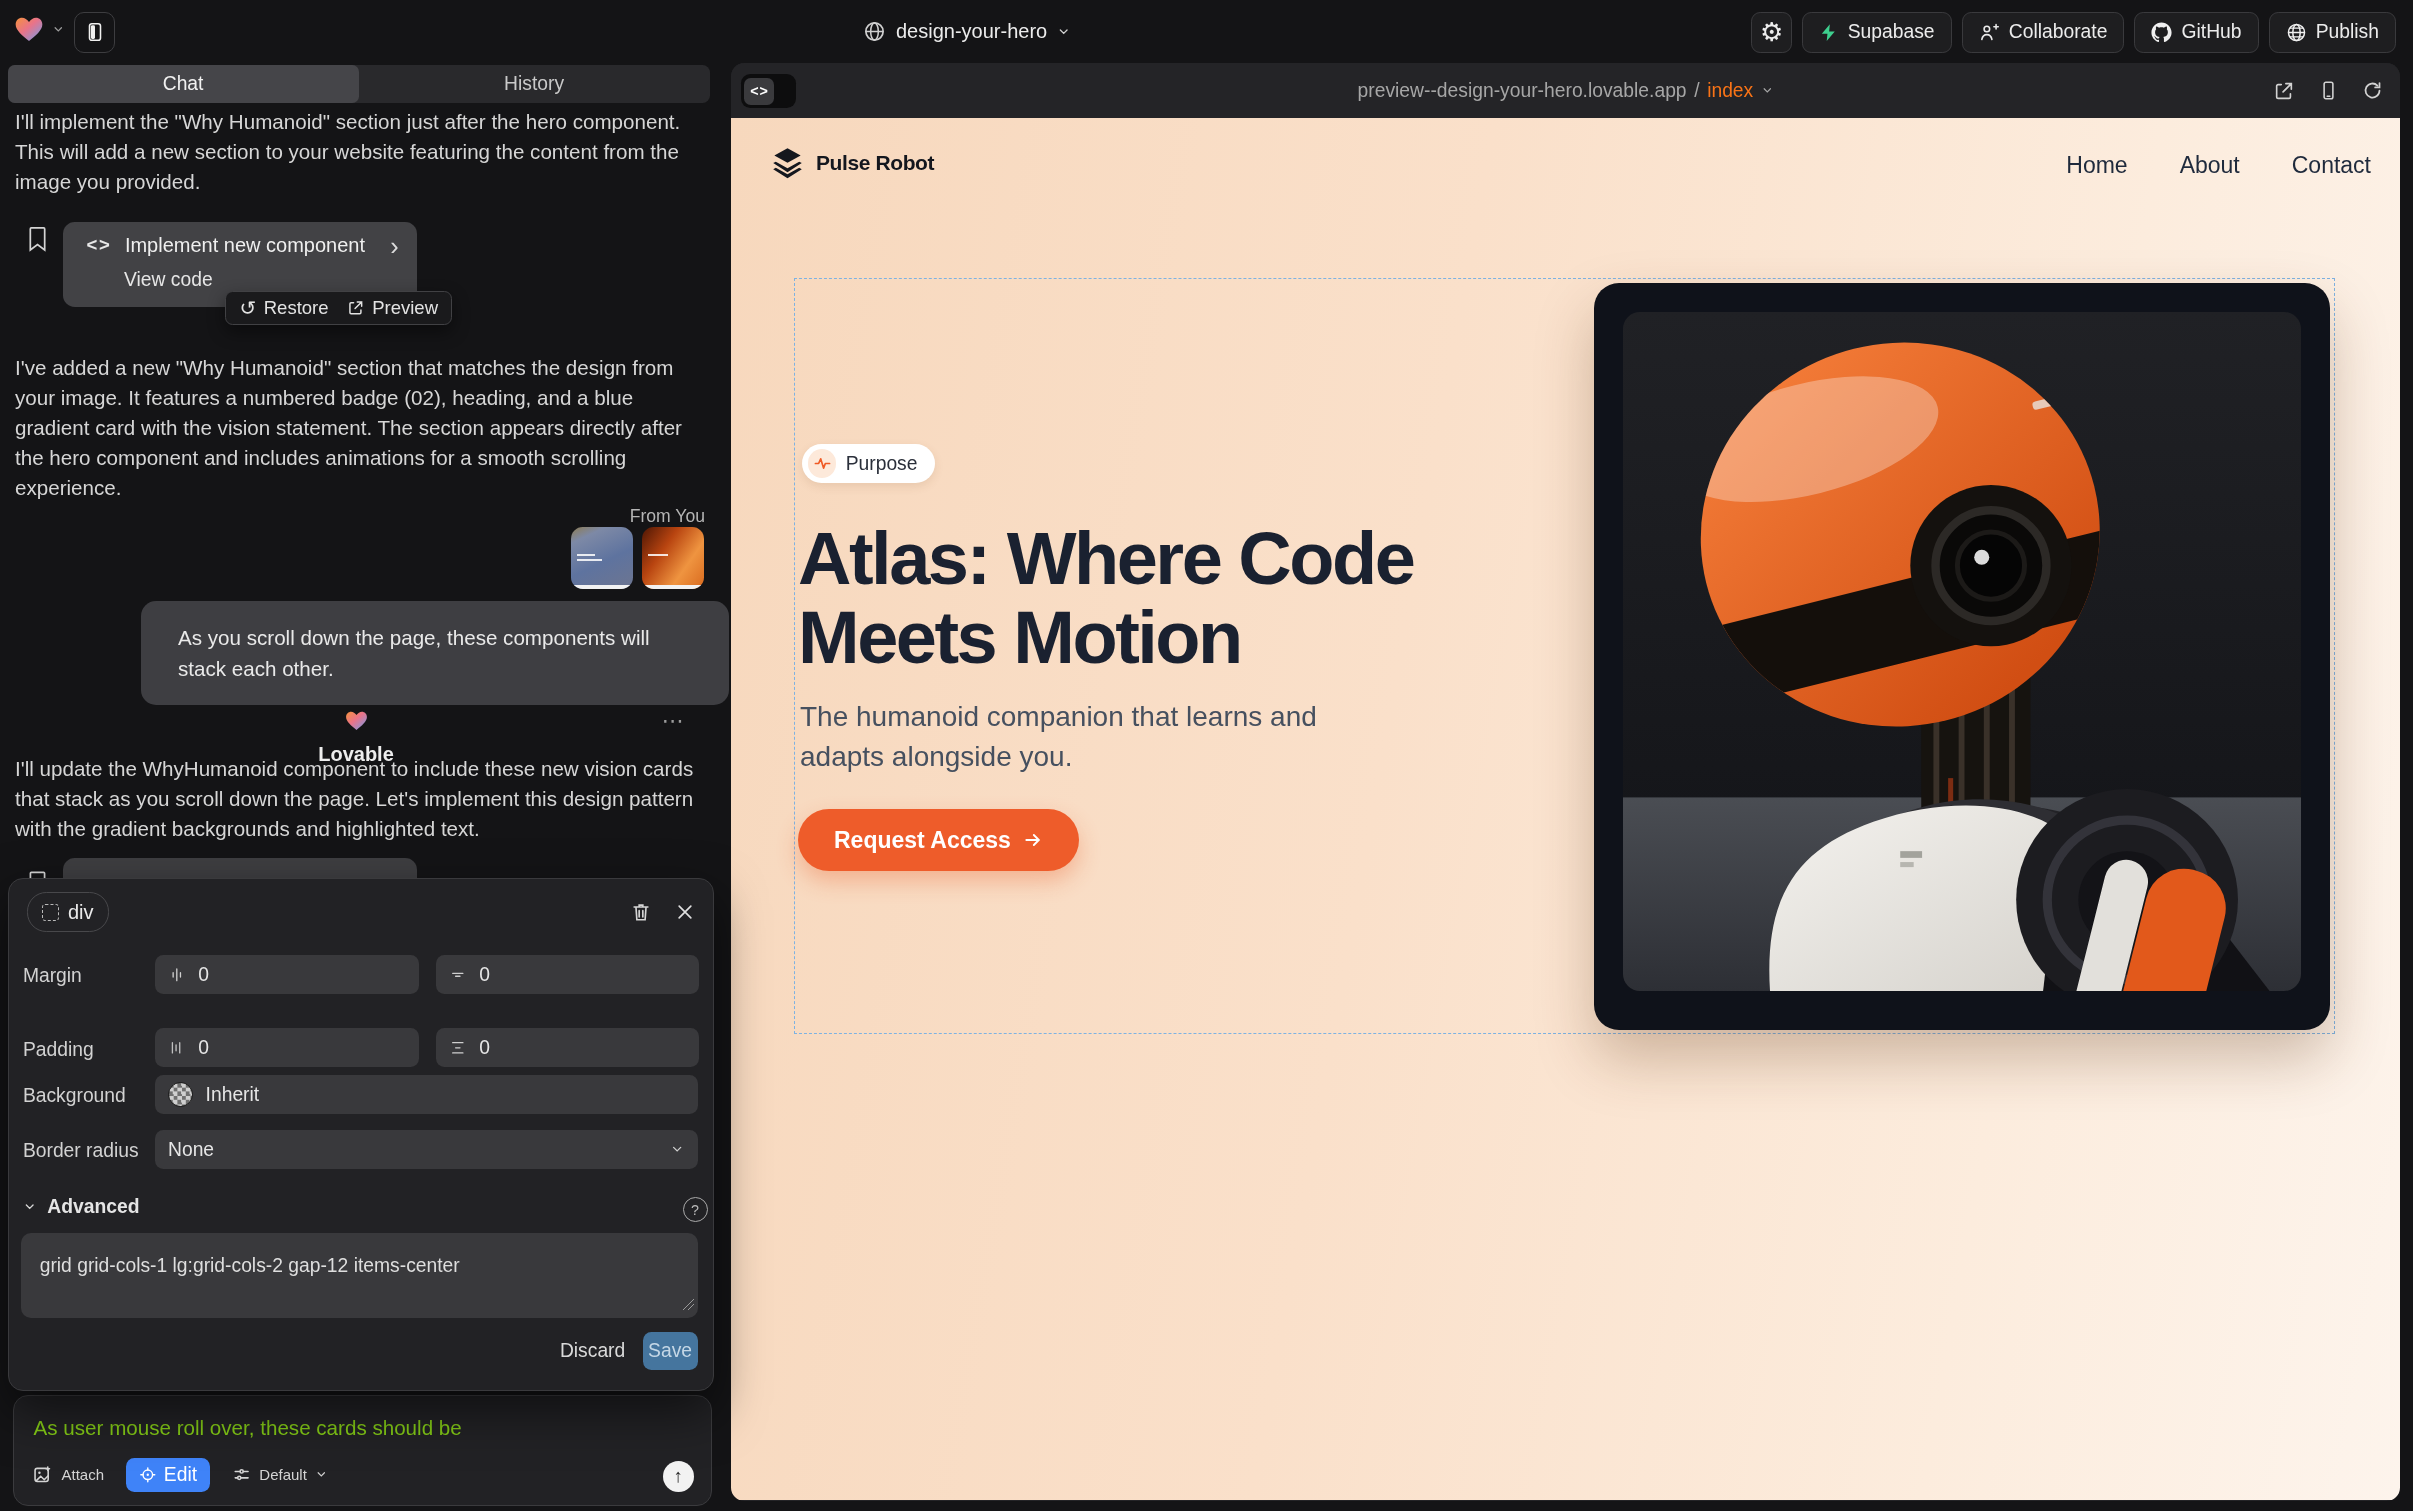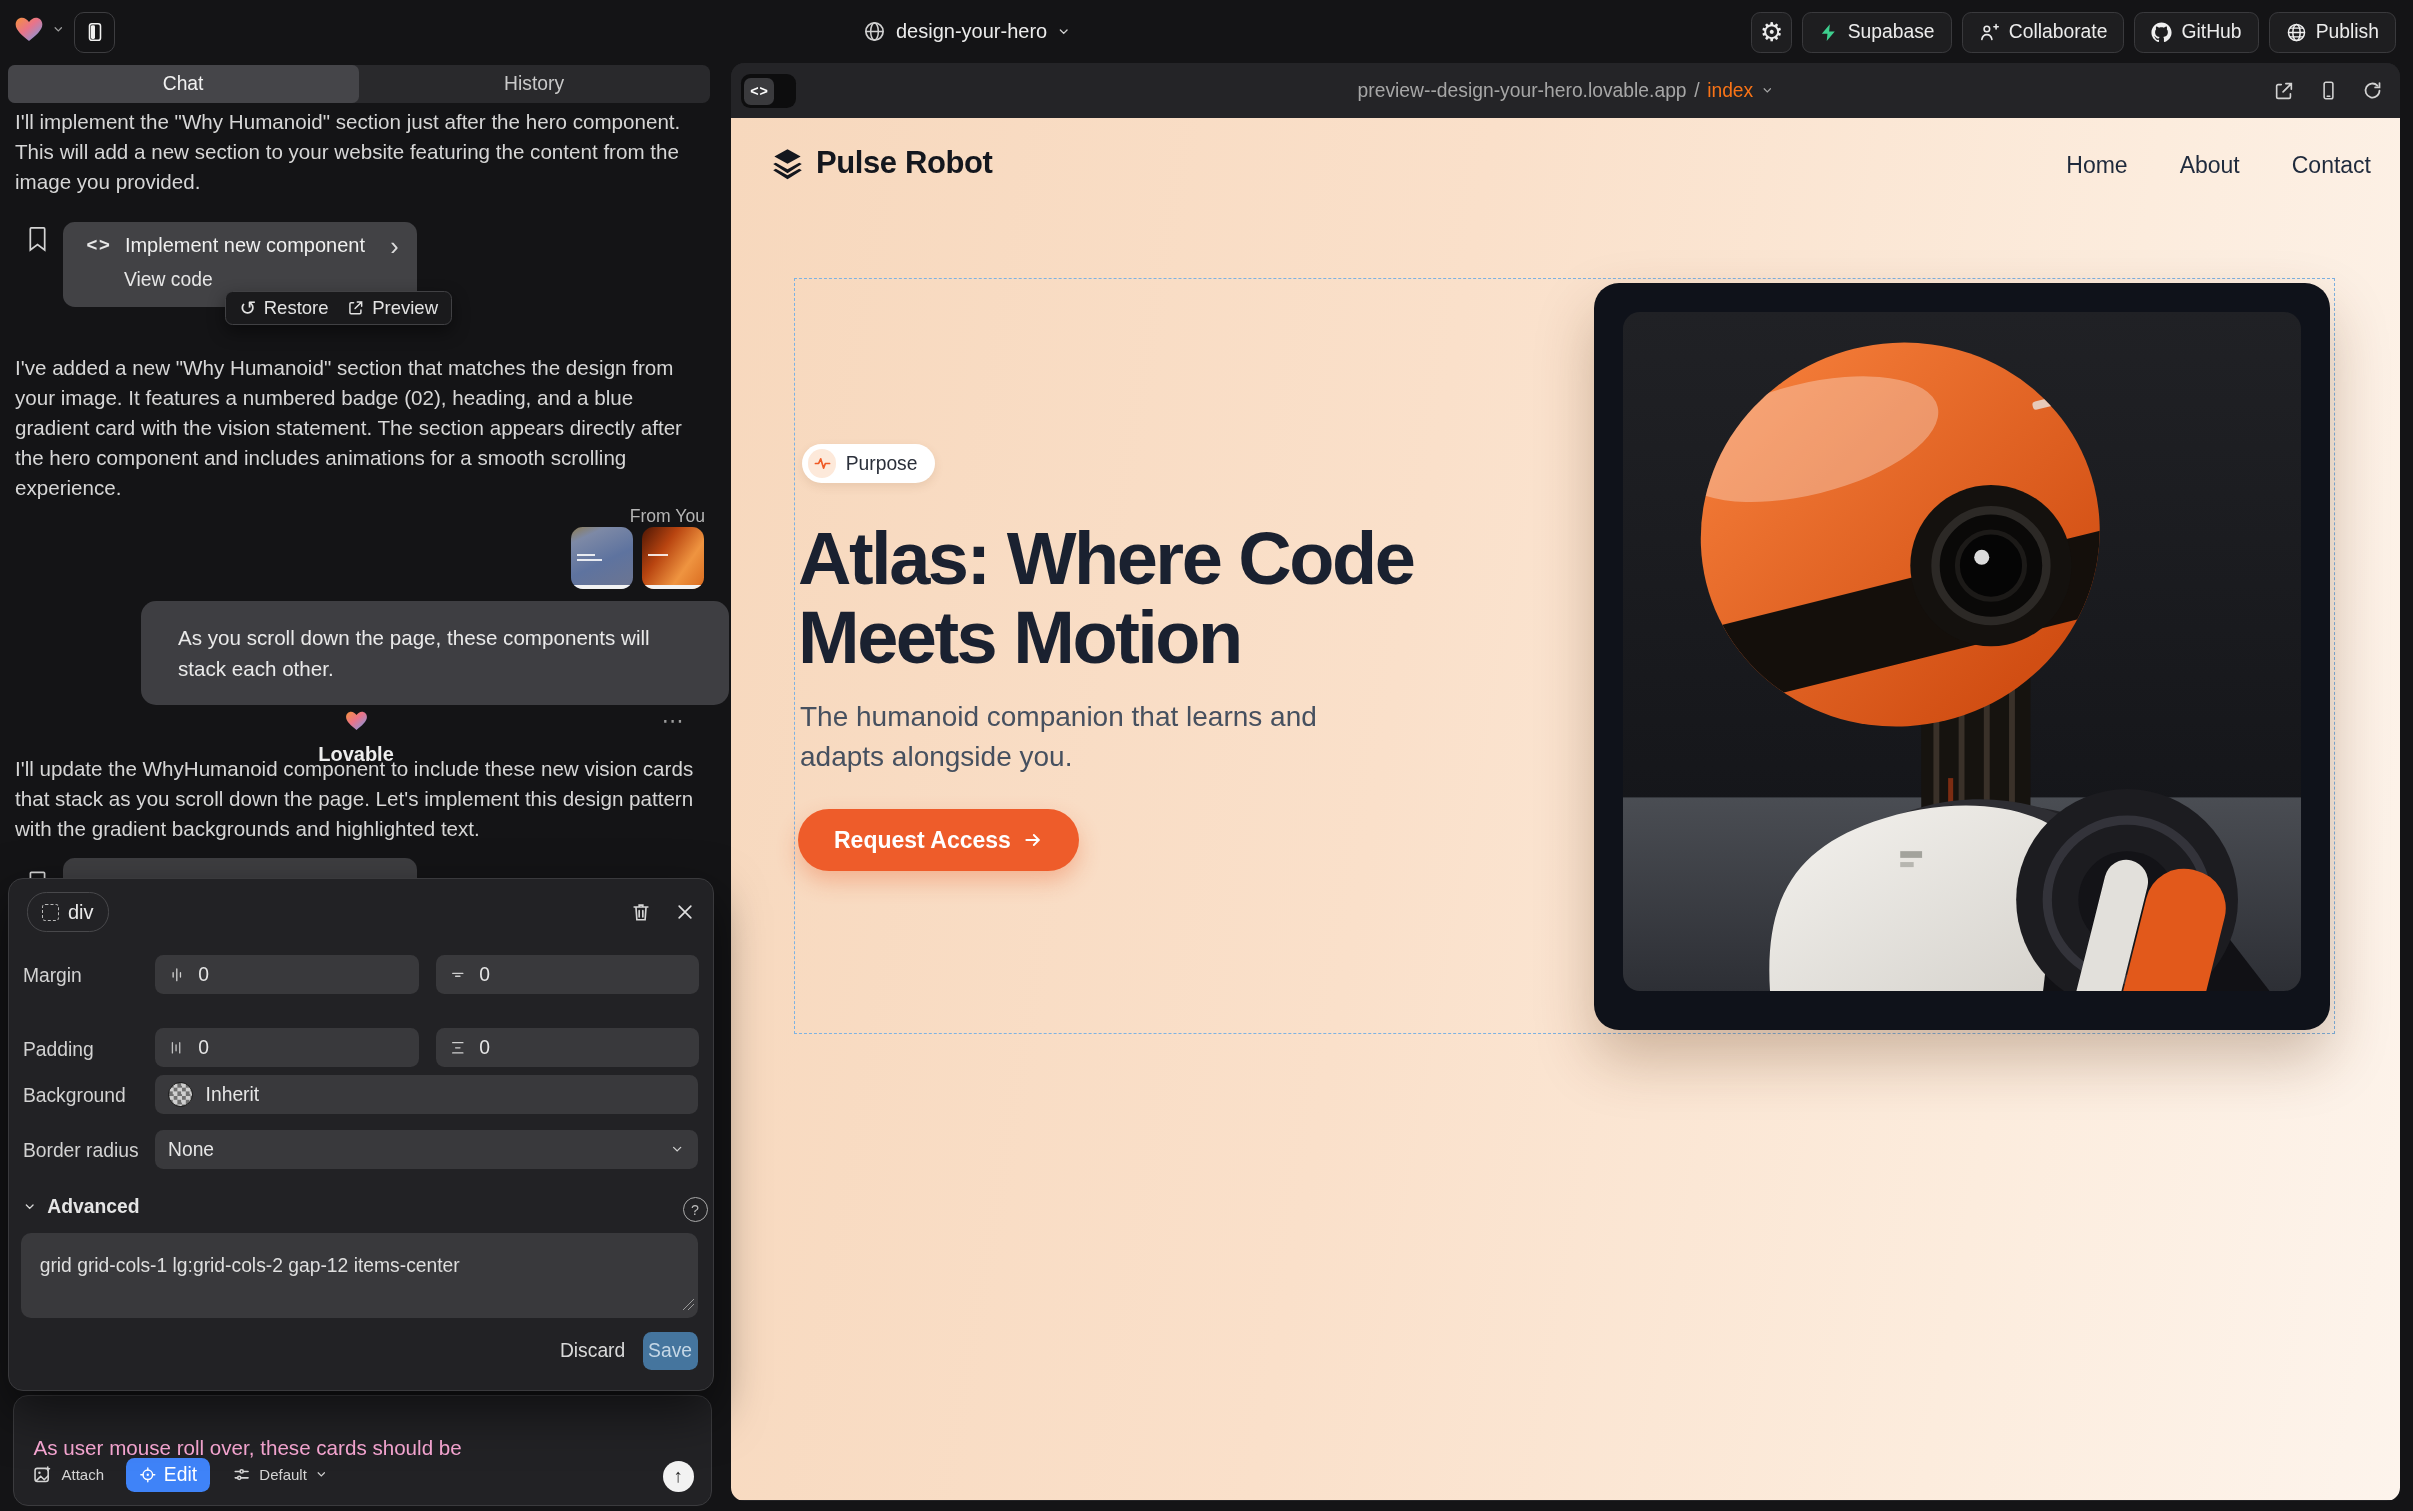--- a/index.html
+++ b/index.html
@@ -58,38 +58,38 @@
   .adv-row{position:absolute;left:14.3px;top:1195px;display:flex;align-items:center;gap:11px;color:#e5e5e5;font-size:19.3px;font-weight:600;}
   .help{position:absolute;left:674px;top:1196px;width:23px;height:23px;border:1.7px solid #a9a9a9;border-radius:50%;color:#b9b9b9;font-size:14.3px;display:flex;align-items:center;justify-content:center;}
   .classbox{position:absolute;left:12.6px;top:1231px;width:677px;height:85px;background:#39393c;border-radius:10px;box-sizing:border-box;padding:20px 18.5px;color:#dedede;font-size:19.3px;line-height:25px;}
   .resize{position:absolute;right:5px;bottom:5px;width:11.8px;height:11.8px;
      background:linear-gradient(135deg,transparent 0 50%,#9a9a9a 50% 56%,transparent 56% 72%,#9a9a9a 72% 78%,transparent 78%);}
   .discard{position:absolute;left:548px;top:1331px;width:72px;height:38px;display:flex;align-items:center;justify-content:center;color:#dadada;font-size:19.3px;}
   .savebtn{position:absolute;left:634px;top:1331px;width:55px;height:38px;background:#45759e;border-radius:8.4px;display:flex;align-items:center;justify-content:center;color:#c5d7e6;font-size:19.3px;}
 
   
   .composer{position:absolute;left:12.6px;top:1395px;width:699px;height:111px;background:#222225;border:0.8px solid #3b3b3e;border-radius:15px;box-sizing:border-box;}
-  .composer-text{position:absolute;left:20px;top:20px;width:655px;color:#f9a8d4;font-size:20.6px;margin-top:20px;}
+  .composer-text{position:absolute;left:20px;top:20px;width:655px;color:#84cc16;font-size:20.6px;}
   .comp-row{position:absolute;left:18.5px;bottom:13.4px;display:flex;align-items:center;gap:22px;}
   .comp-item{display:flex;align-items:center;gap:8.4px;color:#d4d4d4;font-size:15px;}
   .edit-pill{display:flex;align-items:center;gap:7.6px;background:#3f83f8;color:#fff;font-size:19.3px;height:34px;padding:0 12.6px;border-radius:8.4px;}
   .send{position:absolute;right:17px;bottom:13.4px;width:31px;height:31px;border-radius:50%;background:#f2f2f2;display:flex;align-items:center;justify-content:center;color:#1c1c1c;font-size:18.5px;font-weight:700;}
 
   
   .preview{position:absolute;left:731px;top:63px;width:1669px;height:1438px;border-radius:13.4px;overflow:hidden;background:#242427;}
   .pv-header{position:absolute;left:0;top:0;width:100%;height:55px;background:#242427;}
   .code-toggle{position:absolute;left:10px;top:11px;width:55px;height:34px;background:#0d0d0e;border-radius:9.2px;display:flex;align-items:center;padding:0 3.4px;box-sizing:border-box;}
   .code-seg{width:30px;height:27px;background:#3a3a3d;border-radius:6.7px;display:flex;align-items:center;justify-content:center;color:#fff;font-size:14.3px;font-weight:700;letter-spacing:0.8px;}
   .purl{position:absolute;left:0;top:0;width:100%;height:55px;display:flex;align-items:center;justify-content:center;gap:7.6px;font-size:19.3px;color:#a6a6a6;}
   .purl b{color:#f97316;font-weight:500;}
   .pv-icons{position:absolute;right:17px;top:0;height:55px;display:flex;align-items:center;gap:23px;color:#d2d2d2;}
   .viewport{position:absolute;left:0;top:55px;width:1669px;height:1382px;background:
      linear-gradient(100deg,#f7d8bd 0%,#fae0ca 40%,#fcecdd 75%,#fdf4ec 100%);}
   .site-nav{position:absolute;left:39px;top:27px;width:1601px;height:50px;}
-  .brand{position:absolute;left:0;top:0;display:flex;align-items:center;gap:11px;color:#14171e;font-size:31px;font-weight:700;letter-spacing:-0.4px;text-align:center;}
+  .brand{position:absolute;left:0;top:0;display:flex;align-items:center;gap:11px;color:#14171e;font-size:21px;font-weight:700;letter-spacing:-0.4px;text-align:center;}
   .navlinks{position:absolute;right:0;top:6.7px;display:flex;gap:52px;font-size:23px;font-weight:500;color:#1f2a3c;}
   .selection{position:absolute;left:63px;top:160px;width:1539px;height:754px;border:1.7px dashed #7db2e2;}
   .badge{position:absolute;left:71px;top:326px;height:39px;background:#fff;border-radius:20px;display:flex;align-items:center;gap:9.2px;padding:0 17px 0 5.9px;box-shadow:0 3.4px 10px rgba(120,70,30,.12);}
   .badge-ic{width:28.6px;height:28.6px;border-radius:50%;background:#fde9da;display:flex;align-items:center;justify-content:center;}
   .badge-tx{font-size:19.3px;color:#2a2f3a;font-weight:500;}
   .hero-h1{position:absolute;left:67px;top:401px;font-size:74px;font-weight:800;color:#1a2130;letter-spacing:-2.5px;line-height:79px;}
   .hero-sub{position:absolute;left:69px;top:579px;width:571px;font-size:28px;line-height:40px;color:#46505f;}
   .cta{position:absolute;left:67px;top:691px;height:62px;border-radius:31px;background:#ee5c2a;color:#fff;display:flex;align-items:center;gap:12.6px;padding:0 36px;font-size:23px;font-weight:600;box-shadow:0 10px 22px rgba(233,86,34,.32);}
   .robot-card{position:absolute;left:863px;top:165px;width:736px;height:747px;background:#0f121a;border-radius:25px;box-sizing:border-box;padding:28.6px 28.6px 39px;box-shadow:0 28.6px 59px rgba(90,45,15,.28);}
   .robot-inner{width:100%;height:100%;border-radius:17px;overflow:hidden;}

